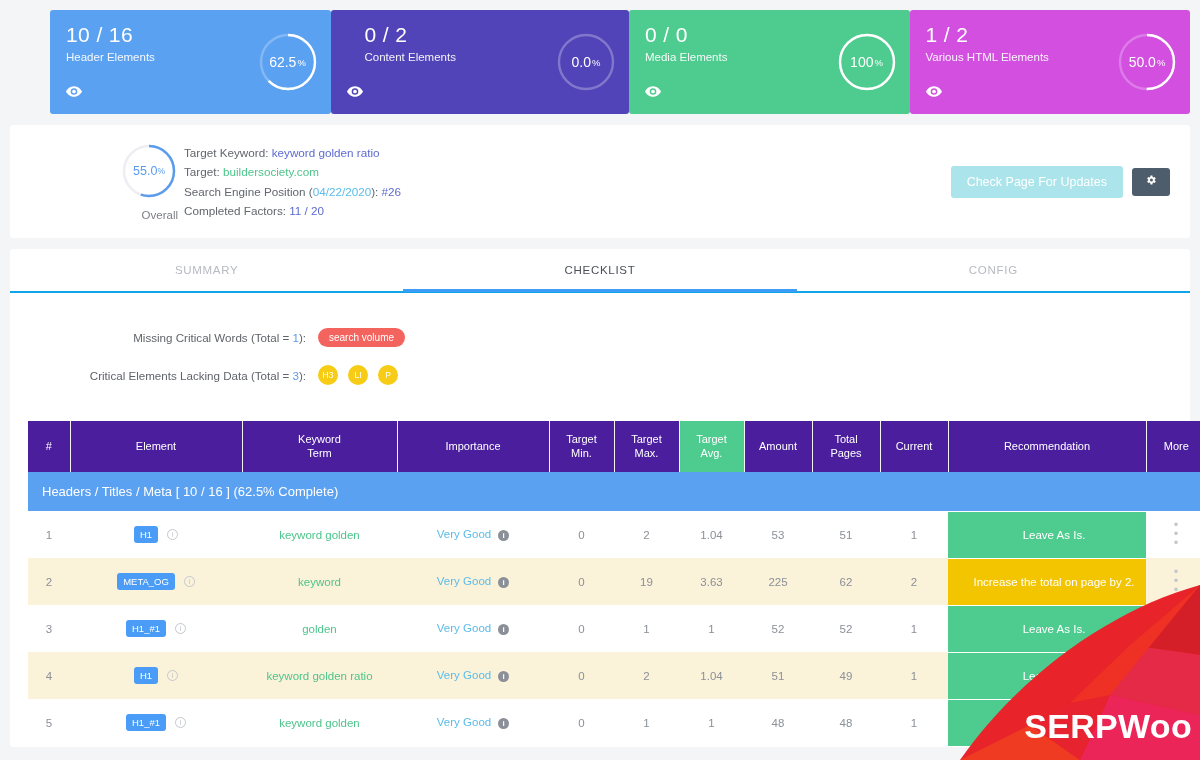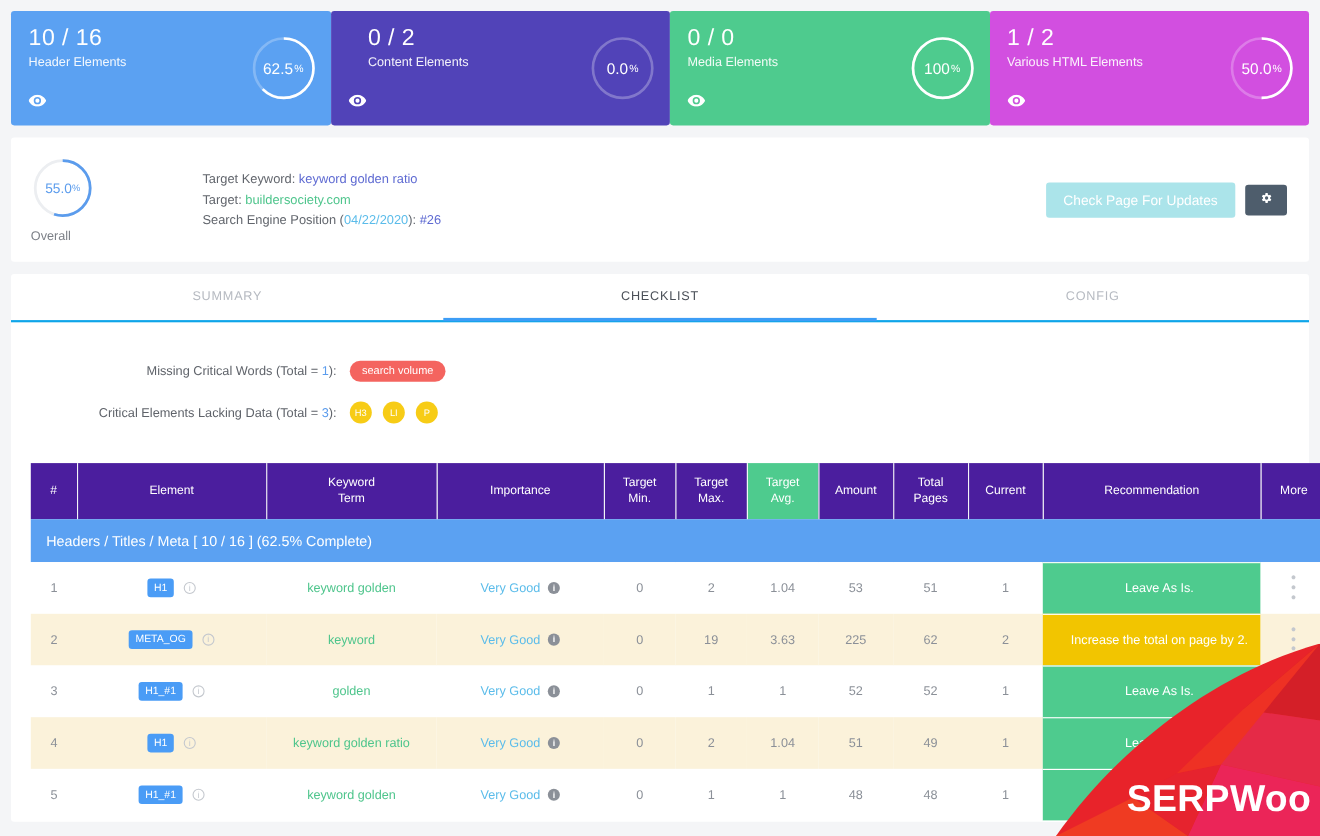--- a/index.html
+++ b/index.html
@@ -8,20 +8,21 @@
     background: #f4f5f7;
     font-family: "Liberation Sans", sans-serif;
     overflow: hidden;
   }
   body { position: relative; }
 
   
   .cards {
     display: flex;
     padding: 10px 10px 0 10px;
+    margin-left: 40px;
   }
   .card {
     flex: 1 1 0;
     height: 104px;
     border-radius: 3px;
     position: relative;
     overflow: hidden;
     padding: 14px 16px 0 16px;
     color: #ffffff;
   }
@@ -69,21 +70,21 @@
     height: 113px;
     display: flex;
     align-items: center;
     padding: 0 18px;
     position: relative;
   }
   .overall {
     width: 150px;
     display: flex;
     flex-direction: column;
-    align-items: flex-start;
+    align-items: flex-end;
     justify-content: center;
   }
   .overall .odonut {
     position: relative;
     width: 58px; height: 58px;
   }
   .overall .odonut .pct {
     position: absolute; inset: 0;
     display: flex; align-items: center; justify-content: center;
     font-size: 12.5px;
@@ -387,20 +388,24 @@
     <div class="row">
       <span class="k">Target Keyword:</span>
       <span class="v-kw">keyword golden ratio</span>
     </div>
     <div class="row">
       <span class="k">Target:</span>
       <span class="v-target">buildersociety.com</span>
     </div>
     <div class="row">
       <span class="k">Search Engine Position (</span><span class="v-date">04/22/2020</span><span class="k">): </span><span class="v-num">#26</span>
+    </div>
+    <div class="row">
+      <span class="k">Completed Factors:</span>
+      <span class="v-num">11 / 20</span>
     </div>
   </div>
 
   <div class="actions">
     <button class="btn-check">Check Page For Updates</button>
     <button class="btn-gear">
       <span>
         <svg width="12" height="12" viewBox="0 0 24 24" fill="#ffffff">
           <path d="M19.4 13a7.6 7.6 0 0 0 0-2l2.1-1.6-2-3.5-2.5 1a7.6 7.6 0 0 0-1.7-1L14.9 3h-4l-.4 2.9c-.6.2-1.2.6-1.7 1l-2.5-1-2 3.5L6.4 11a7.6 7.6 0 0 0 0 2l-2.1 1.6 2 3.5 2.5-1c.5.4 1.1.8 1.7 1l.4 2.9h4l.4-2.9c.6-.2 1.2-.6 1.7-1l2.5 1 2-3.5-2.1-1.6zM12.9 15a3 3 0 1 1 0-6 3 3 0 0 1 0 6z"></path>
         </svg>

